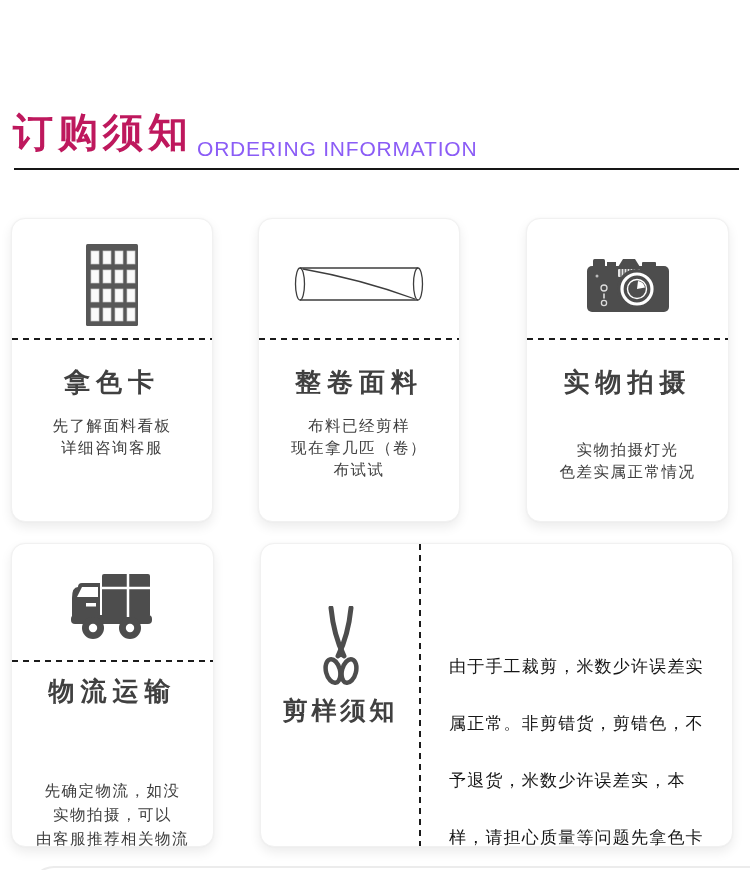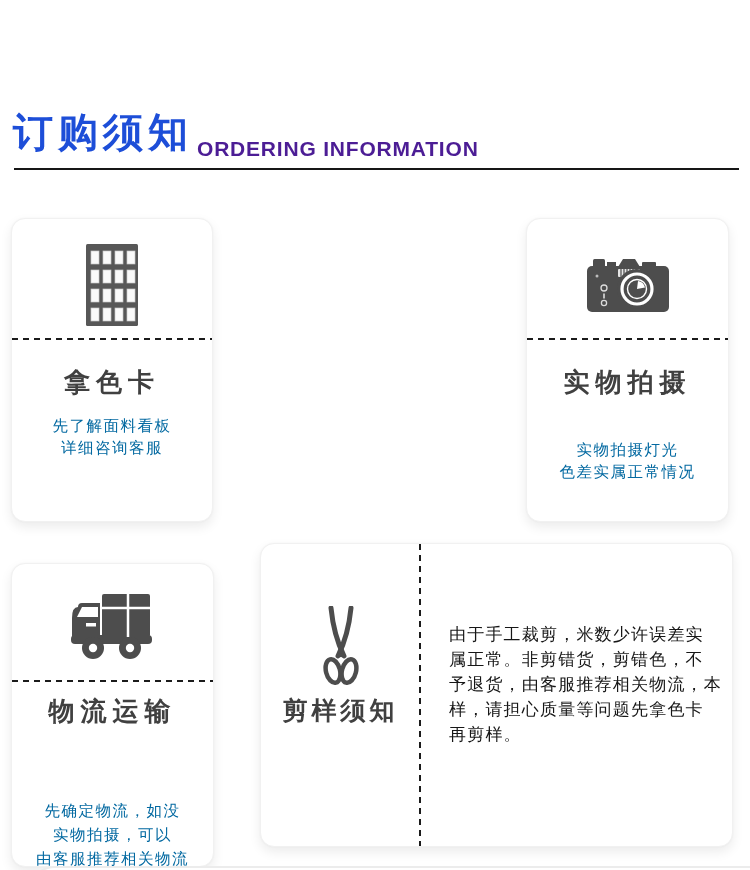--- a/index.html
+++ b/index.html
@@ -2,58 +2,58 @@
 <html><head>
 <meta charset="utf-8">
 <style>
   html,body{margin:0;padding:0;background:#fff;}
   body{width:750px;height:870px;position:relative;overflow:hidden;
        font-family:"Liberation Sans","DejaVu Sans",sans-serif;}
   .canvas{position:absolute;left:0;top:0;width:750px;height:870px;background:#fff;overflow:hidden;}
 
   
   .hdr-cn{position:absolute;left:13px;top:110px;font-size:40px;font-weight:700;
-          letter-spacing:5px;color:#1d4ed8;line-height:1.1;
+          letter-spacing:5px;color:#be185d;line-height:1.1;
           font-family:"DejaVu Serif","Liberation Serif",serif;}
-  .hdr-en{position:absolute;left:197px;top:137px;font-size:21px;color:#4c1d95;
-          letter-spacing:0.8px;font-weight:700;}
+  .hdr-en{position:absolute;left:197px;top:137px;font-size:21px;color:#8b5cf6;
+          letter-spacing:0.8px;font-weight:400;}
   .hdr-rule{position:absolute;left:14px;top:168px;width:725px;height:2px;background:#161616;}
 
   
   .card{position:absolute;background:#fff;border:1px solid #f1f1f1;border-radius:14px;
         box-shadow:0 5px 12px rgba(0,0,0,.08),0 0 2px rgba(0,0,0,.04);}
   .card-1{left:11px;top:218px;width:200px;height:302px;}
   .card-2{left:258px;top:218px;width:200px;height:302px;}
   .card-3{left:526px;top:218px;width:201px;height:302px;}
-  .card-4{left:11px;top:563px;width:201px;height:302px;}
+  .card-4{left:11px;top:543px;width:201px;height:302px;}
   .card-5{left:260px;top:543px;width:471px;height:302px;}
 
   .dash-h{position:absolute;left:0;right:0;height:2px;
           background:repeating-linear-gradient(90deg,#1b1b1b 0 6px,transparent 6px 11px);}
   .dash-h.row-top{top:119px;}
   .dash-h.row-bottom{top:116px;}
   .dash-v{position:absolute;top:0;bottom:0;width:2px;left:158px;
           background:repeating-linear-gradient(180deg,#1b1b1b 0 6px,transparent 6px 11px);}
 
   .icon-wrap{position:absolute;left:0;right:0;display:flex;justify-content:center;}
 
   .card-title{position:absolute;left:0;right:0;text-align:center;color:#404040;
               font-size:26px;font-weight:700;letter-spacing:6px;
               font-family:"DejaVu Serif","Liberation Serif",serif;}
-  .card-body{position:absolute;left:0;right:0;text-align:center;color:#0369a1;
+  .card-body{position:absolute;left:0;right:0;text-align:center;color:#404040;
              font-size:15.5px;font-family:"DejaVu Serif","Liberation Serif",serif;
              letter-spacing:1.5px;}
   .card-body .tline{line-height:22px;white-space:nowrap;}
   .card-4 .card-body .tline{line-height:24px;}
 
   
   .card-5 .card-title{left:0;width:159px;right:auto;top:150px;font-size:25px;letter-spacing:4px;}
   .c5-text{position:absolute;left:188px;top:78px;width:270px;text-align:left;color:#161616;
            font-size:17px;font-family:"DejaVu Serif","Liberation Serif",serif;letter-spacing:1.2px;}
-  .c5-text .tline{line-height:25px;white-space:nowrap;}
+  .c5-text .tline{line-height:25px;white-space:nowrap;margin-top:32px;}
 
   
   .next-card-edge{position:absolute;left:30px;top:866px;width:760px;height:40px;
                   border:2px solid #ececec;border-bottom:none;border-radius:24px 24px 0 0;
                   background:#fff;}
 </style>
 </head>
 <body>
 
 <div class="canvas">
@@ -87,20 +87,38 @@
       </svg>
     </div>
     <div class="dash-h row-top"></div>
     <div class="card-title" style="top:146px;">拿色卡</div>
     <div class="card-body" style="top:196px;">
         <div class="tline">先了解面料看板</div>
         <div class="tline">详细咨询客服</div>
       </div>
   </div>
 
+  <div class="card card-2">
+    <div class="icon-wrap" style="top:47px;">
+      <svg width="132" height="36" viewBox="0 0 132 36" fill="none" stroke="#3d3d3d" stroke-width="1.3">
+        <path d="M7 2 H125"></path>
+        <path d="M7 34 H125"></path>
+        <ellipse cx="7" cy="18" rx="4.5" ry="16"></ellipse>
+        <ellipse cx="125" cy="18" rx="4.5" ry="16"></ellipse>
+        <path d="M10 3 C 50 10, 92 22, 122 33"></path>
+      </svg>
+    </div>
+    <div class="dash-h row-top"></div>
+    <div class="card-title" style="top:146px;">整卷面料</div>
+    <div class="card-body" style="top:196px;">
+        <div class="tline">布料已经剪样</div>
+        <div class="tline">现在拿几匹（卷）</div>
+        <div class="tline">布试试</div>
+      </div>
+  </div>
 
   <div class="card card-3">
     <div class="icon-wrap" style="top:37px;">
       <svg width="82" height="58" viewBox="0 0 82 58">
         <g fill="#4d4d4d">
           <rect x="6" y="3" width="12" height="9" rx="1.5"></rect>
           <rect x="20" y="6" width="9" height="6"></rect>
           <path d="M31 11 L36 3 H48 L53 11 Z"></path>
           <rect x="55" y="6" width="14" height="6" rx="1"></rect>
           <rect x="0" y="10" width="82" height="46" rx="5"></rect>
@@ -160,21 +178,21 @@
         <circle cx="18" cy="49" r="2.2" fill="#4d4d4d" stroke="none"></circle>
         <ellipse cx="10" cy="65" rx="7" ry="12" stroke-width="4.5" transform="rotate(-14 10 65)"></ellipse>
         <ellipse cx="26" cy="65" rx="7" ry="12" stroke-width="4.5" transform="rotate(14 26 65)"></ellipse>
       </svg>
     </div>
     <div class="card-title">剪样须知</div>
     <div class="dash-v"></div>
     <div class="c5-text">
         <div class="tline">由于手工裁剪，米数少许误差实</div>
         <div class="tline">属正常。非剪错货，剪错色，不</div>
-        <div class="tline">予退货，由客服推荐相关物流，本</div>
+        <div class="tline">予退货，米数少许误差实，本</div>
         <div class="tline">样，请担心质量等问题先拿色卡</div>
         <div class="tline">再剪样。</div>
       </div>
   </div>
 
   <div class="next-card-edge"></div>
 
 </div>
 
 </body></html>

